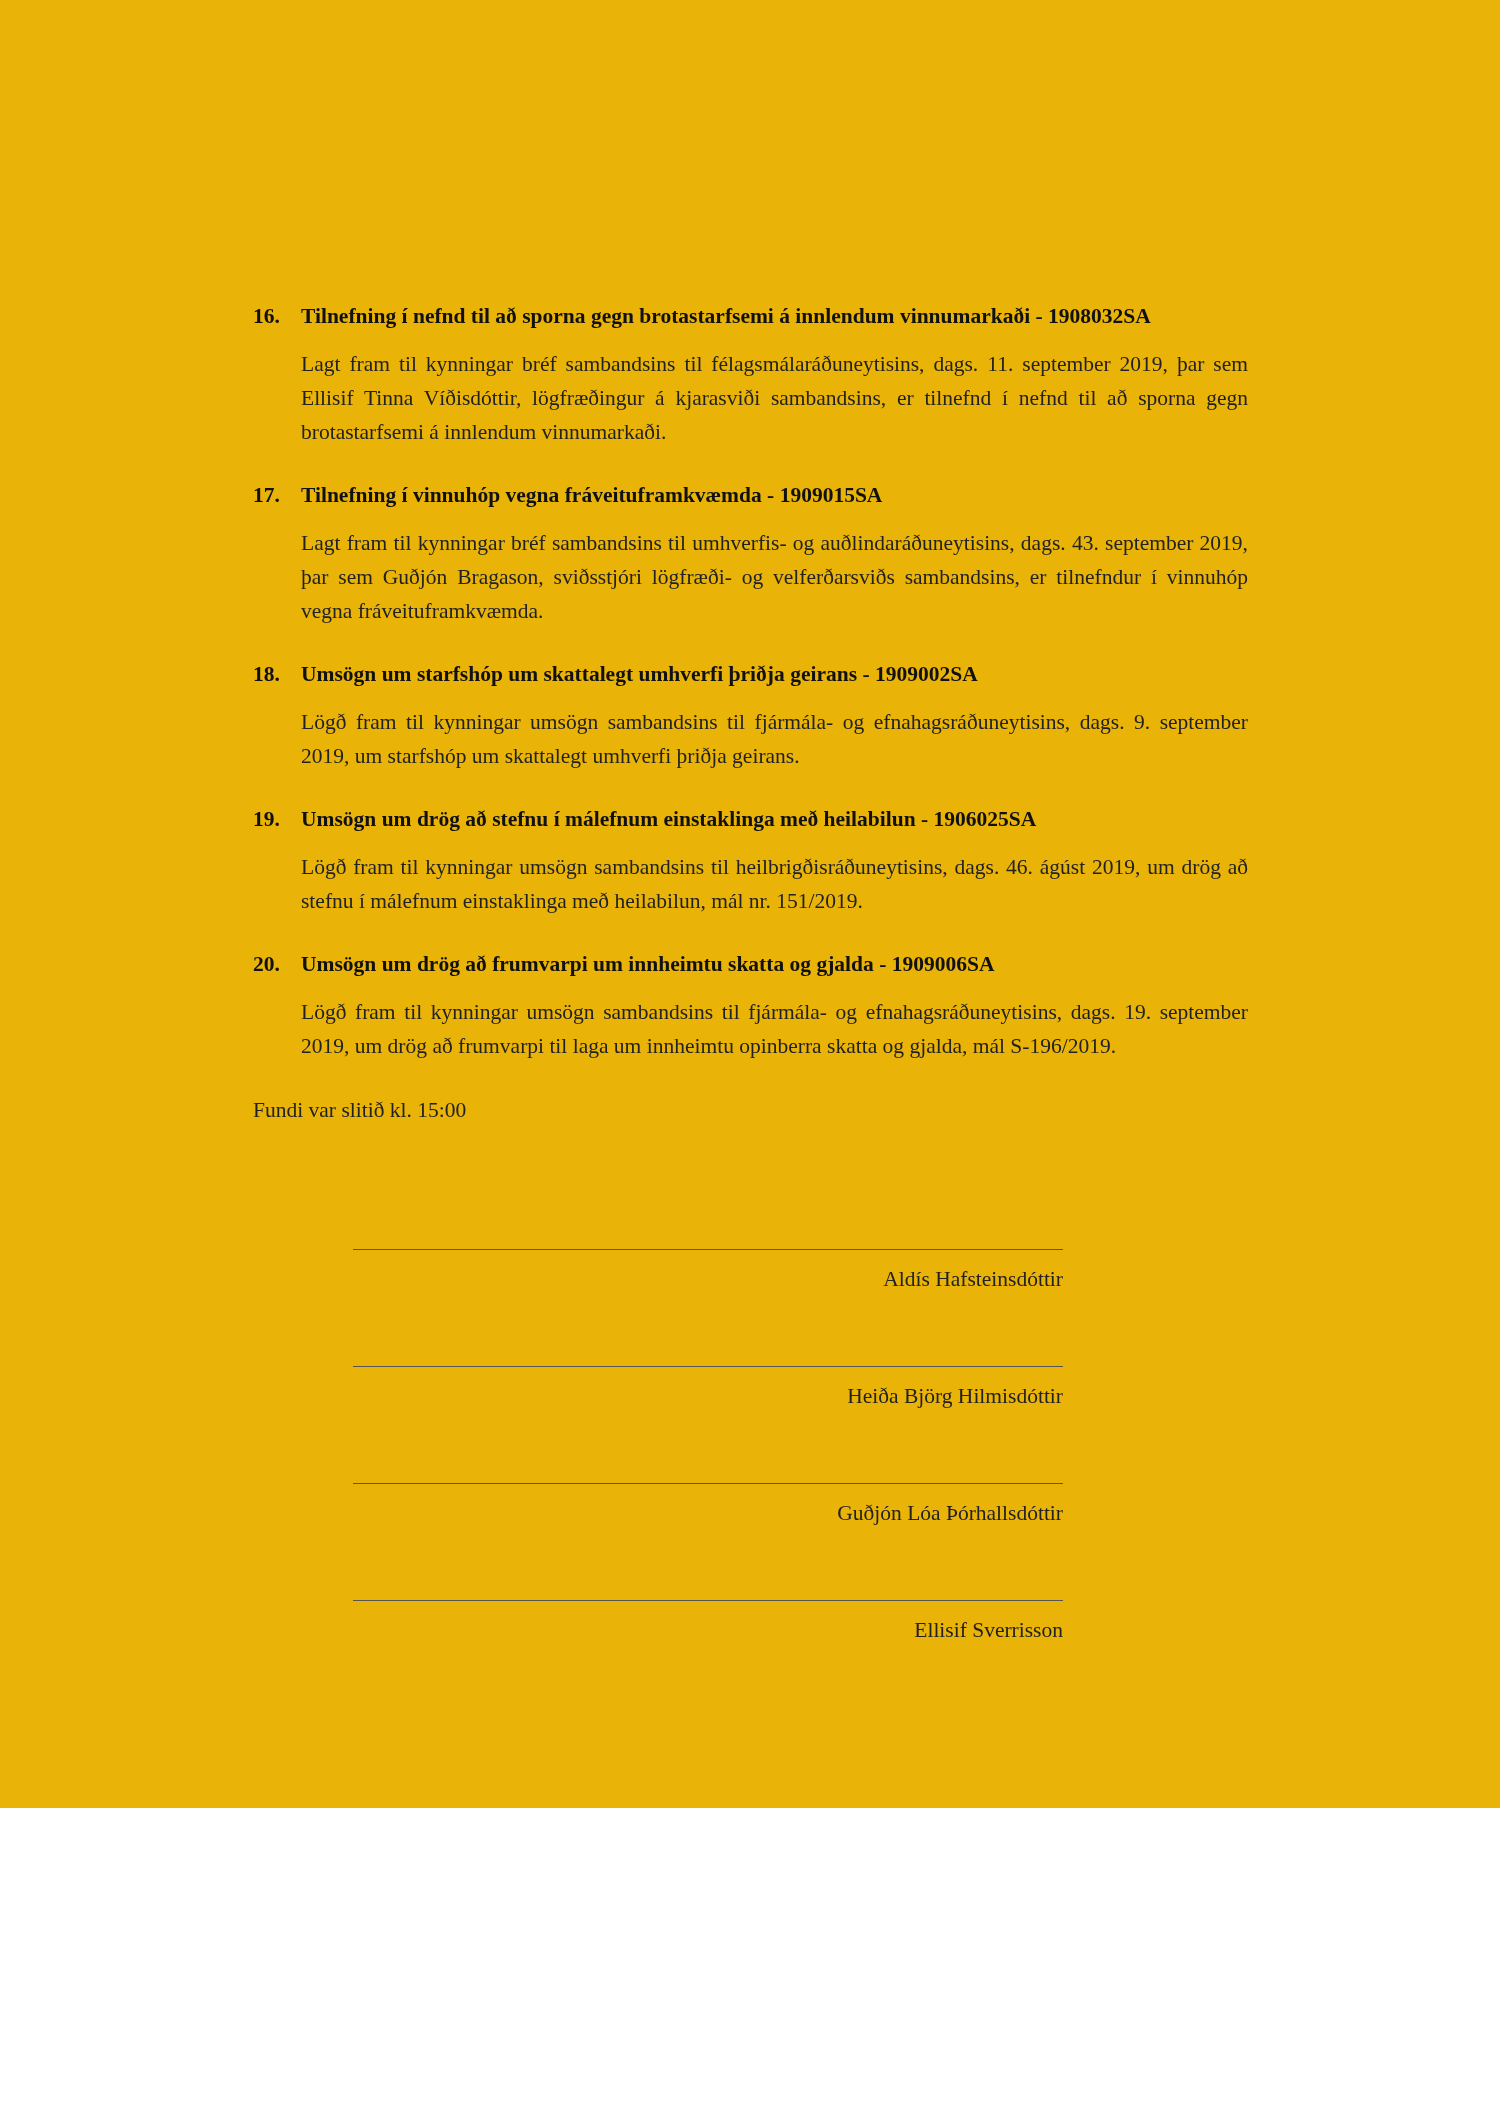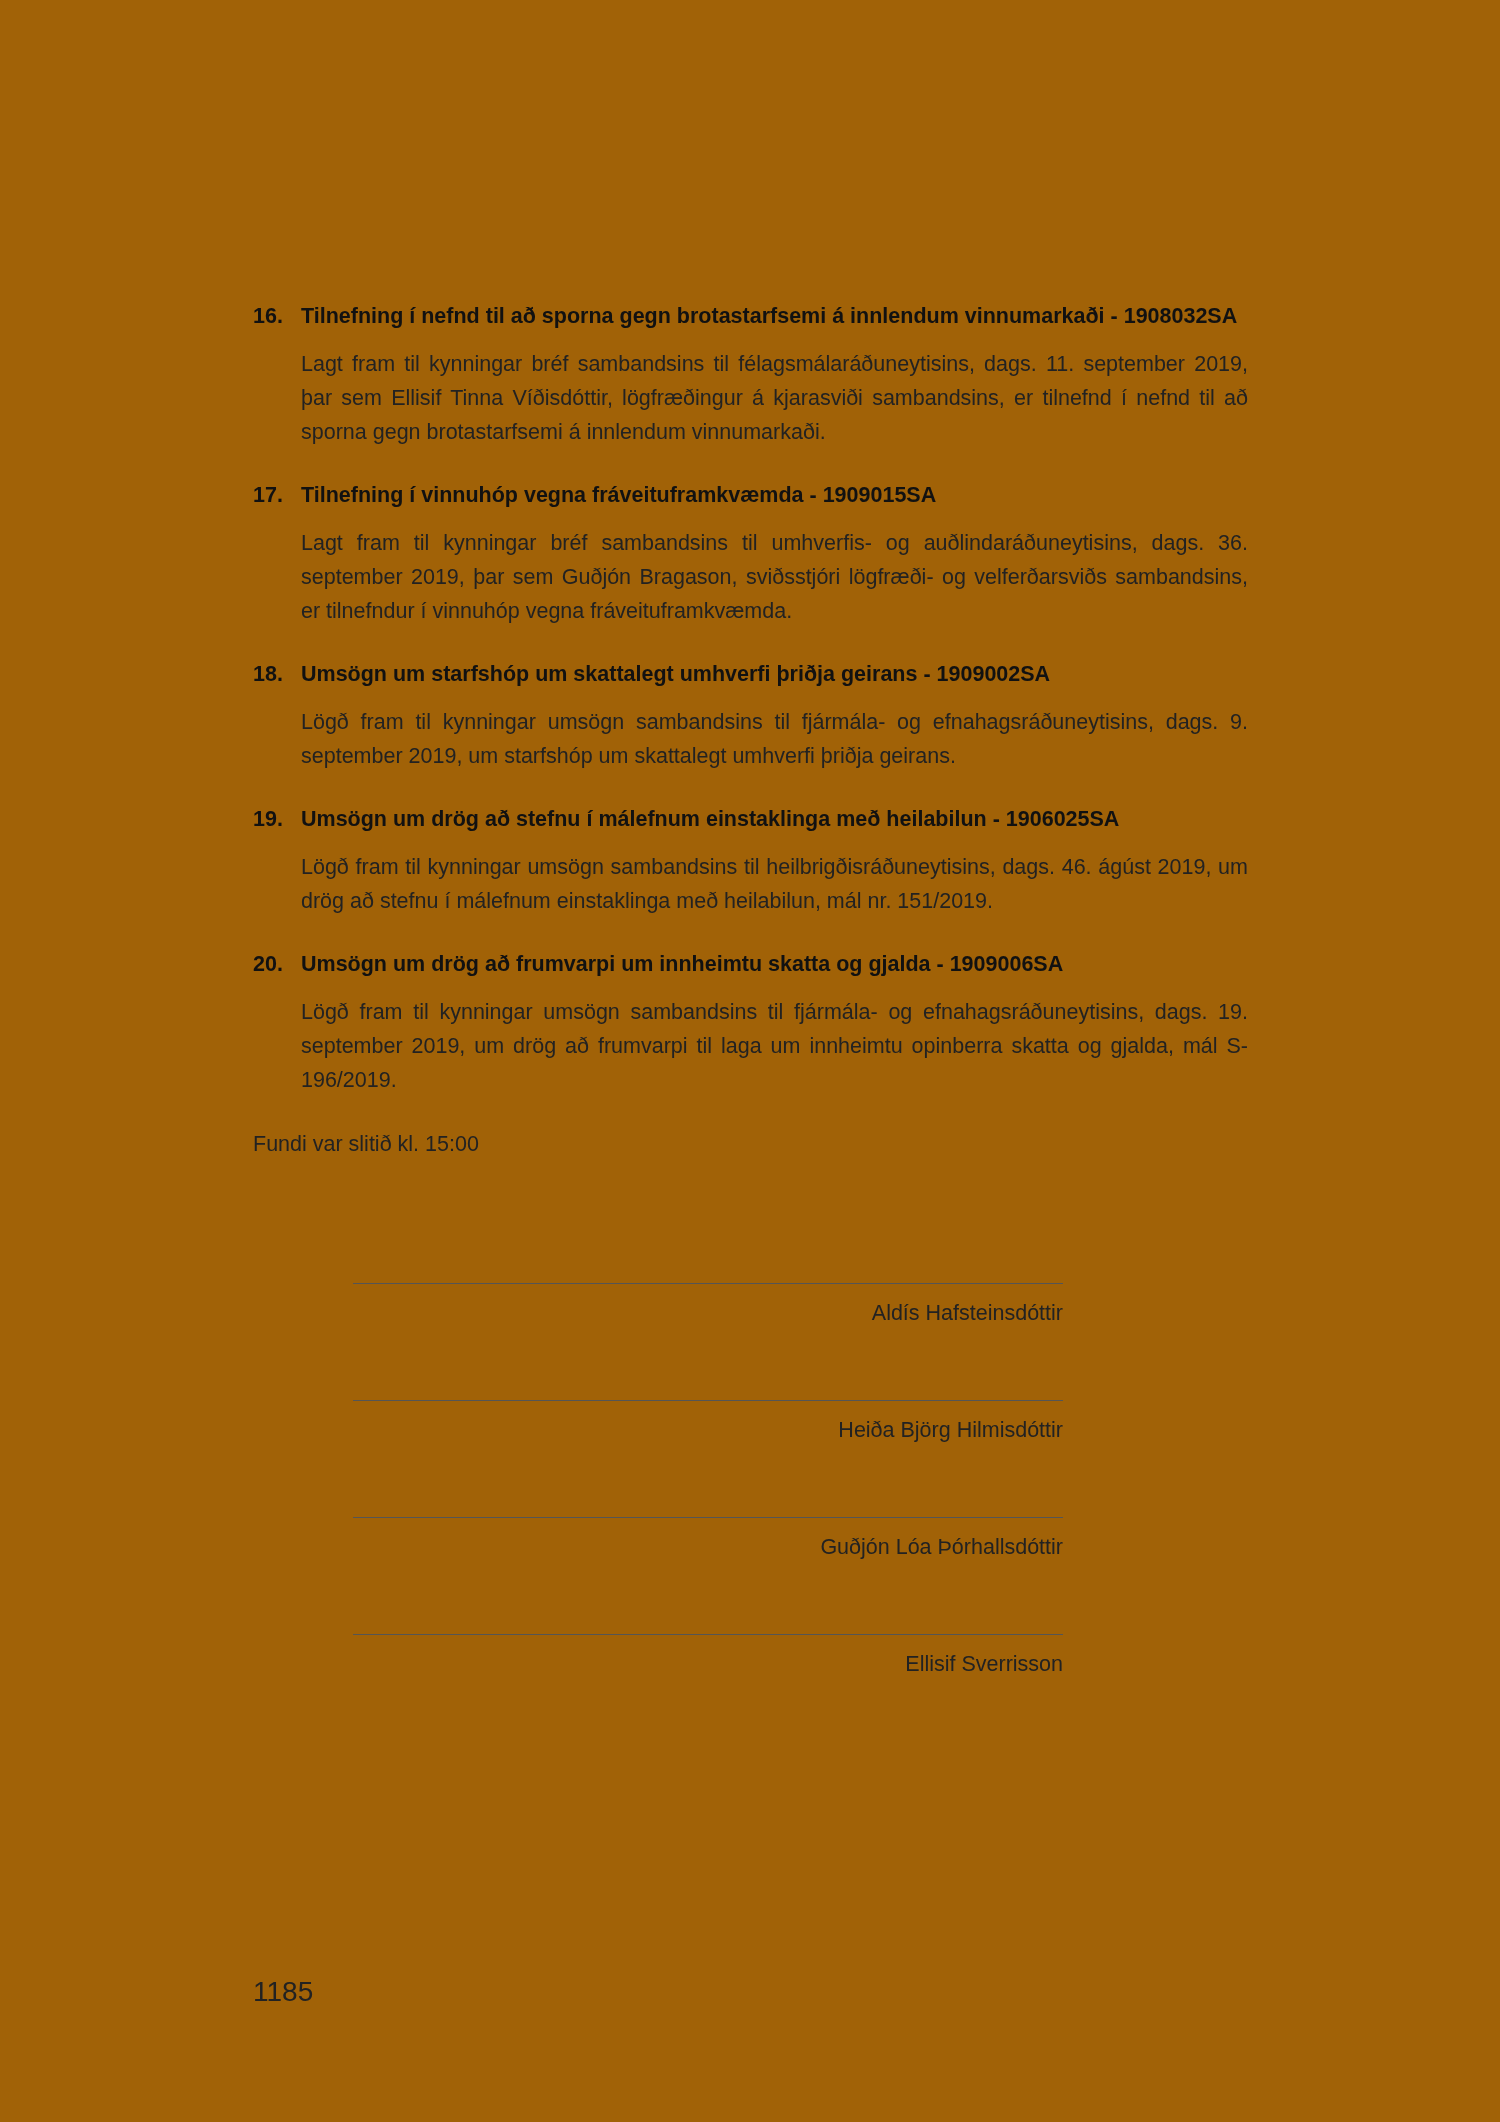--- a/index.html
+++ b/index.html
@@ -3,23 +3,23 @@
 <meta charset="utf-8">
 <style>
   html, body {
     margin: 0;
     padding: 0;
     background: #ffffff;
   }
   .page {
     position: relative;
     width: 1500px;
-    height: 2122px;
-    background: #a16207;
-    font-family: Liberation Sans, sans-serif;
+    height: 1808px;
+    background: #eab308;
+    font-family: Liberation Serif, serif;
     color: #1b1b1b;
     overflow: hidden;
   }
   .content {
     position: absolute;
     left: 253px;
     top: 300px;
     width: 995px;
   }
   .item {
@@ -97,21 +97,21 @@
       <div class="item-main">
         <p class="item-title">Tilnefning í nefnd til að sporna gegn brotastarfsemi á innlendum vinnumarkaði - 1908032SA</p>
         <p class="item-body">Lagt fram til kynningar bréf sambandsins til félagsmálaráðuneytisins, dags. 11. september 2019, þar sem Ellisif Tinna Víðisdóttir, lögfræðingur á kjarasviði sambandsins, er tilnefnd í nefnd til að sporna gegn brotastarfsemi á innlendum vinnumarkaði.</p>
       </div>
     </div>
 
     <div class="item">
       <div class="item-num">17.</div>
       <div class="item-main">
         <p class="item-title">Tilnefning í vinnuhóp vegna fráveituframkvæmda - 1909015SA</p>
-        <p class="item-body">Lagt fram til kynningar bréf sambandsins til umhverfis- og auðlindaráðuneytisins, dags. 36. september 2019, þar sem Guðjón Bragason, sviðsstjóri lögfræði- og velferðarsviðs sambandsins, er tilnefndur í vinnuhóp vegna fráveituframkvæmda.</p>
+        <p class="item-body">Lagt fram til kynningar bréf sambandsins til umhverfis- og auðlindaráðuneytisins, dags. 43. september 2019, þar sem Guðjón Bragason, sviðsstjóri lögfræði- og velferðarsviðs sambandsins, er tilnefndur í vinnuhóp vegna fráveituframkvæmda.</p>
       </div>
     </div>
 
     <div class="item">
       <div class="item-num">18.</div>
       <div class="item-main">
         <p class="item-title">Umsögn um starfshóp um skattalegt umhverfi þriðja geirans - 1909002SA</p>
         <p class="item-body">Lögð fram til kynningar umsögn sambandsins til fjármála- og efnahagsráðuneytisins, dags. 9. september 2019, um starfshóp um skattalegt umhverfi þriðja geirans.</p>
       </div>
     </div>

